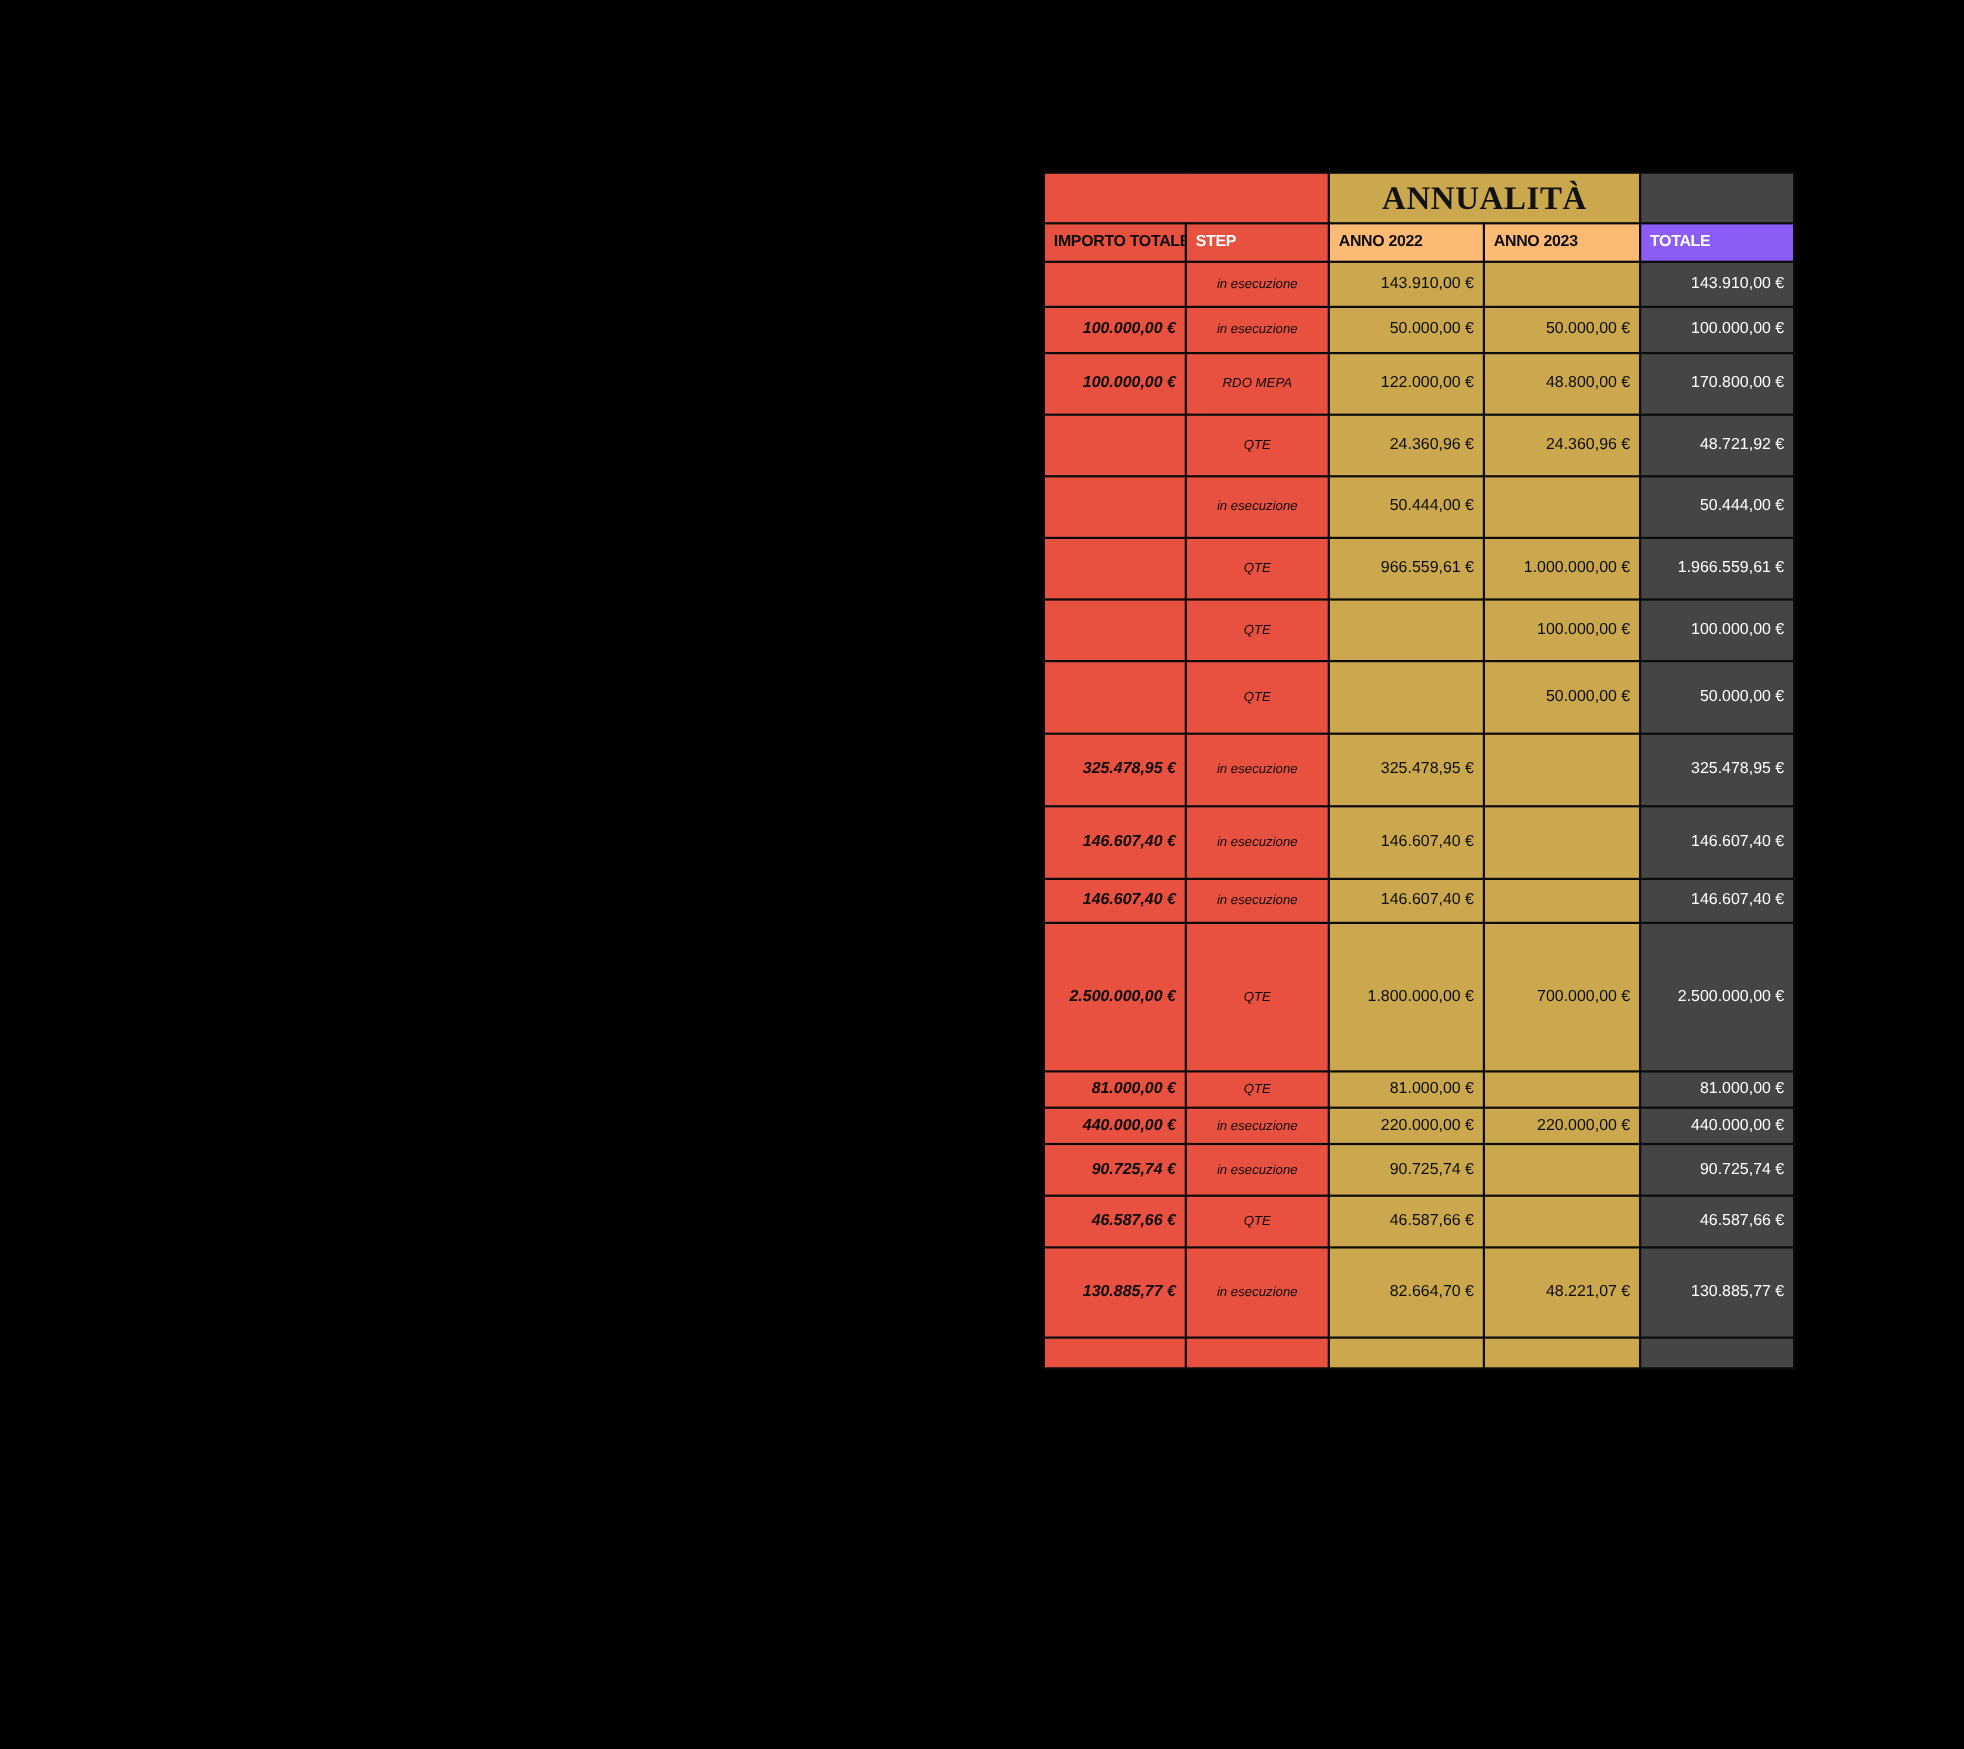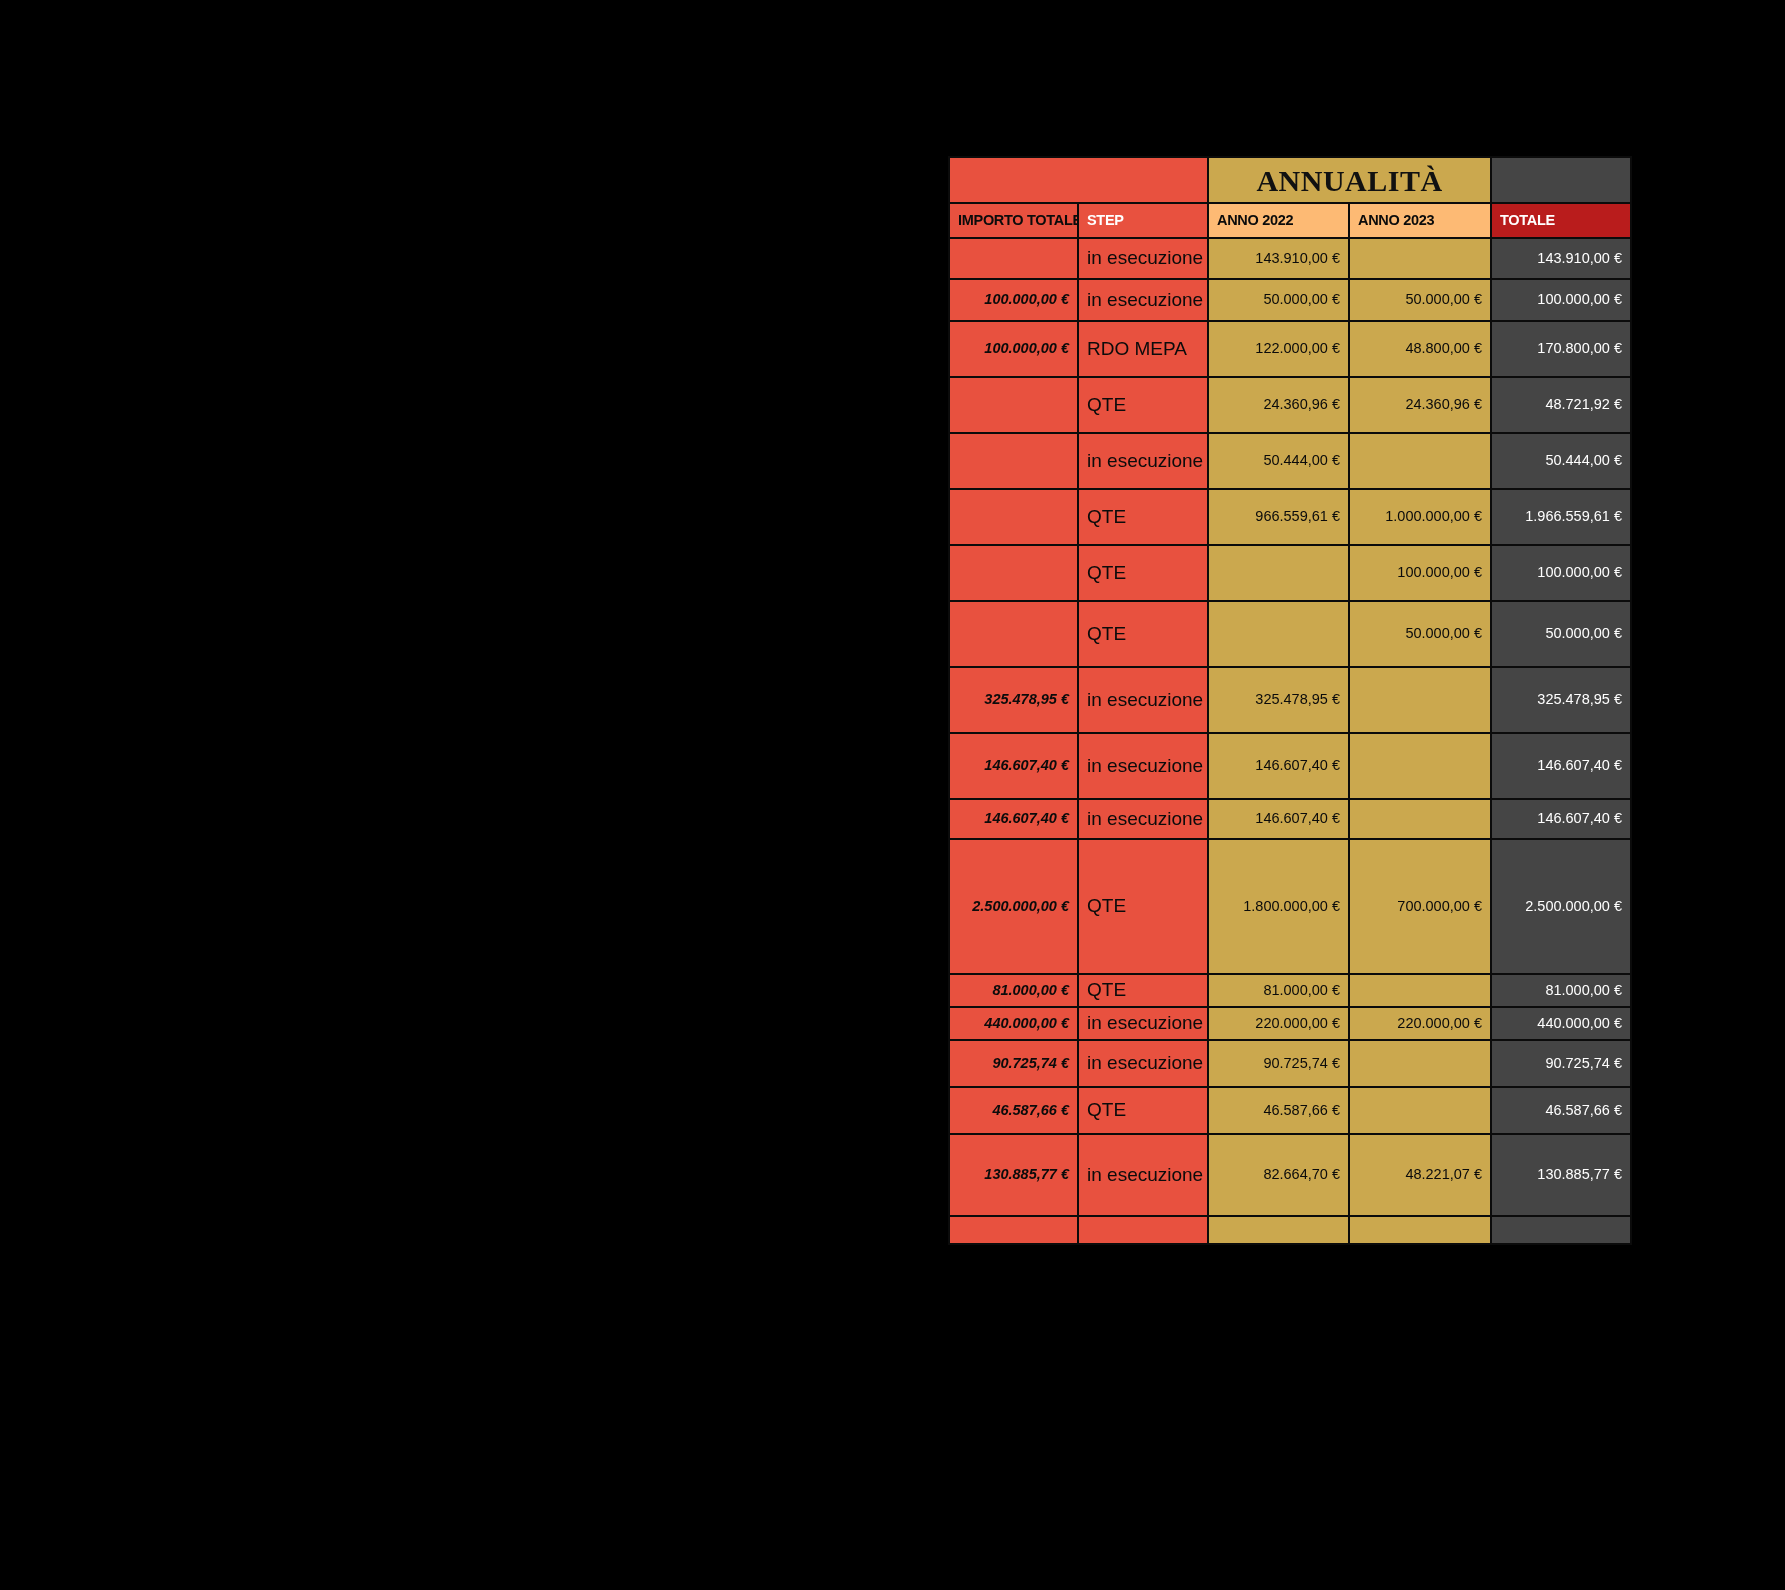--- a/index.html
+++ b/index.html
@@ -64,39 +64,40 @@
     text-align: left;
     letter-spacing: -0.3px;
     white-space: nowrap;
     overflow: hidden;
     padding-left: 6px;
     padding-right: 2px;
   }
   .hdr-importo { background:#e8513f; color:#0b0b0b; }
   .hdr-step    { background:#e8513f; color:#ffffff; }
   .hdr-anno    { background:#fdba74; color:#0b0b0b; }
-  .hdr-totale  { background:#b91c1c; color:#ffffff; }
+  .hdr-totale  { background:#8b5cf6; color:#ffffff; }
 
   
   .cell-importo {
     background: #e8513f;
     color: #0b0b0b;
     font-style: italic;
     font-weight: 700;
     font-size: 14.5px;
     text-align: right;
     padding-right: 6px;
     white-space: nowrap;
   }
   .cell-step {
     background: #e8513f;
     color: #0b0b0b;
+    font-style: italic;
     font-weight: 400;
-    font-size: 19px;
-    text-align: left;
+    font-size: 12px;
+    text-align: center;
     padding-left: 7px;
     white-space: nowrap;
   }
   .cell-year {
     background: #cba84e;
     color: #0b0b0b;
     font-size: 14.5px;
     font-weight: 400;
     text-align: right;
     padding-right: 7px;

